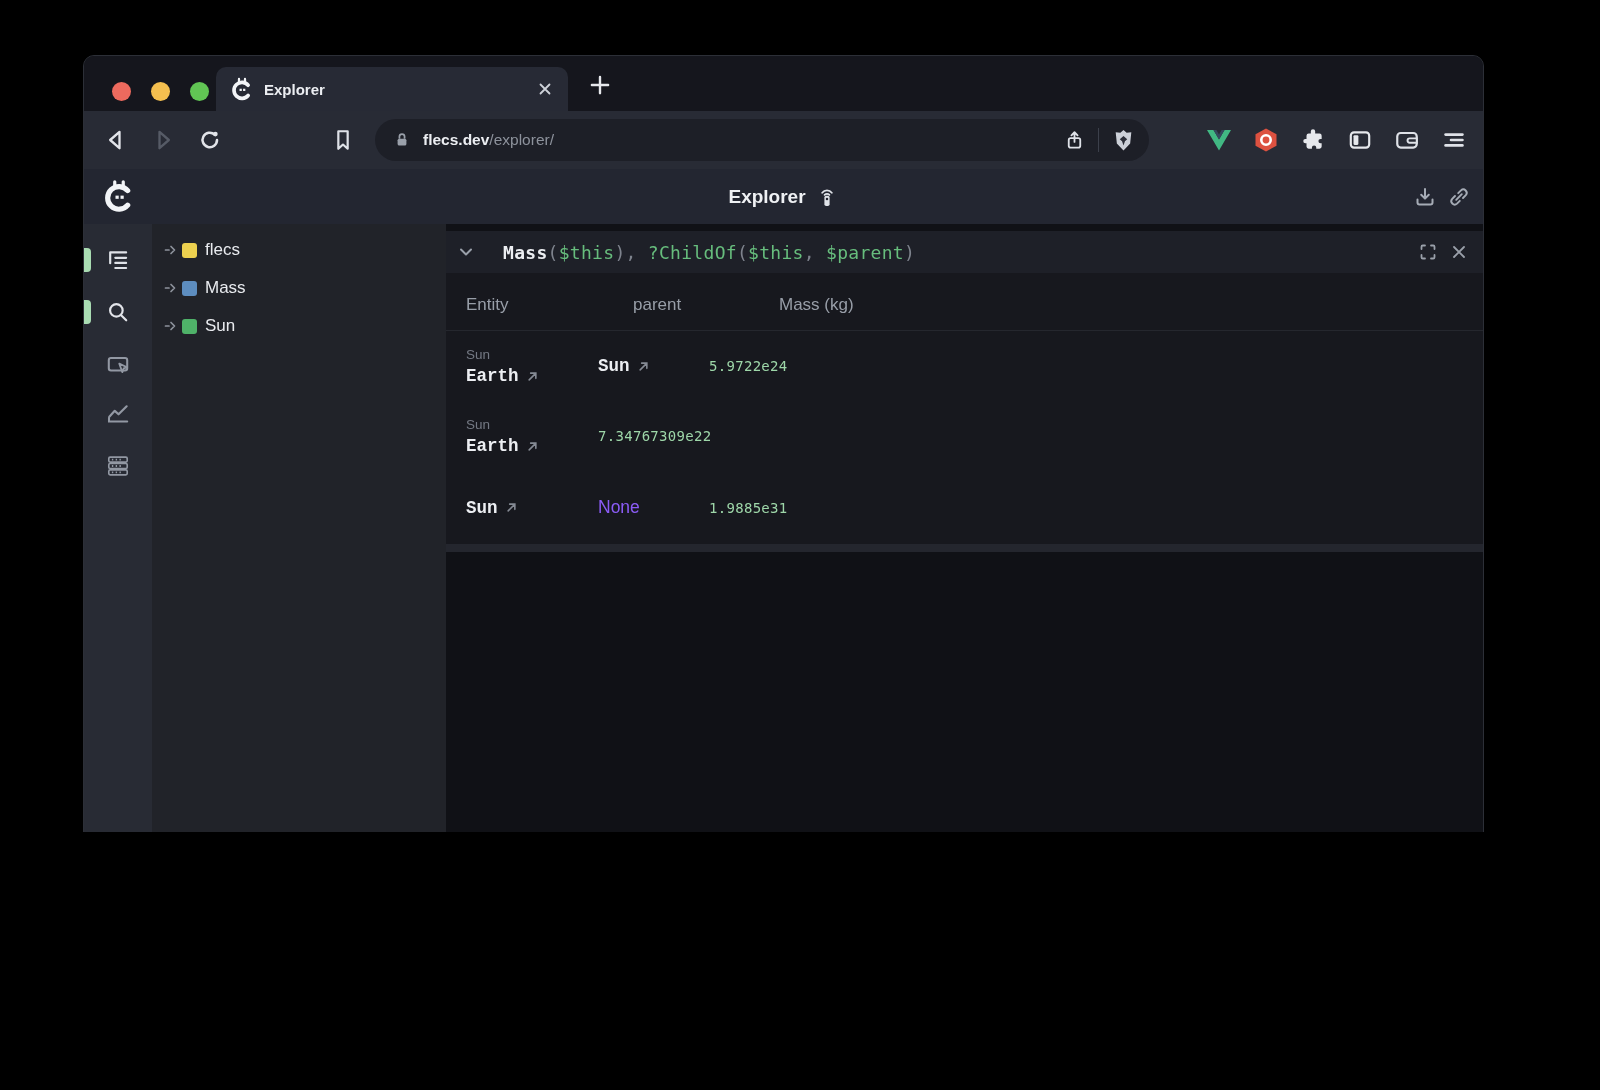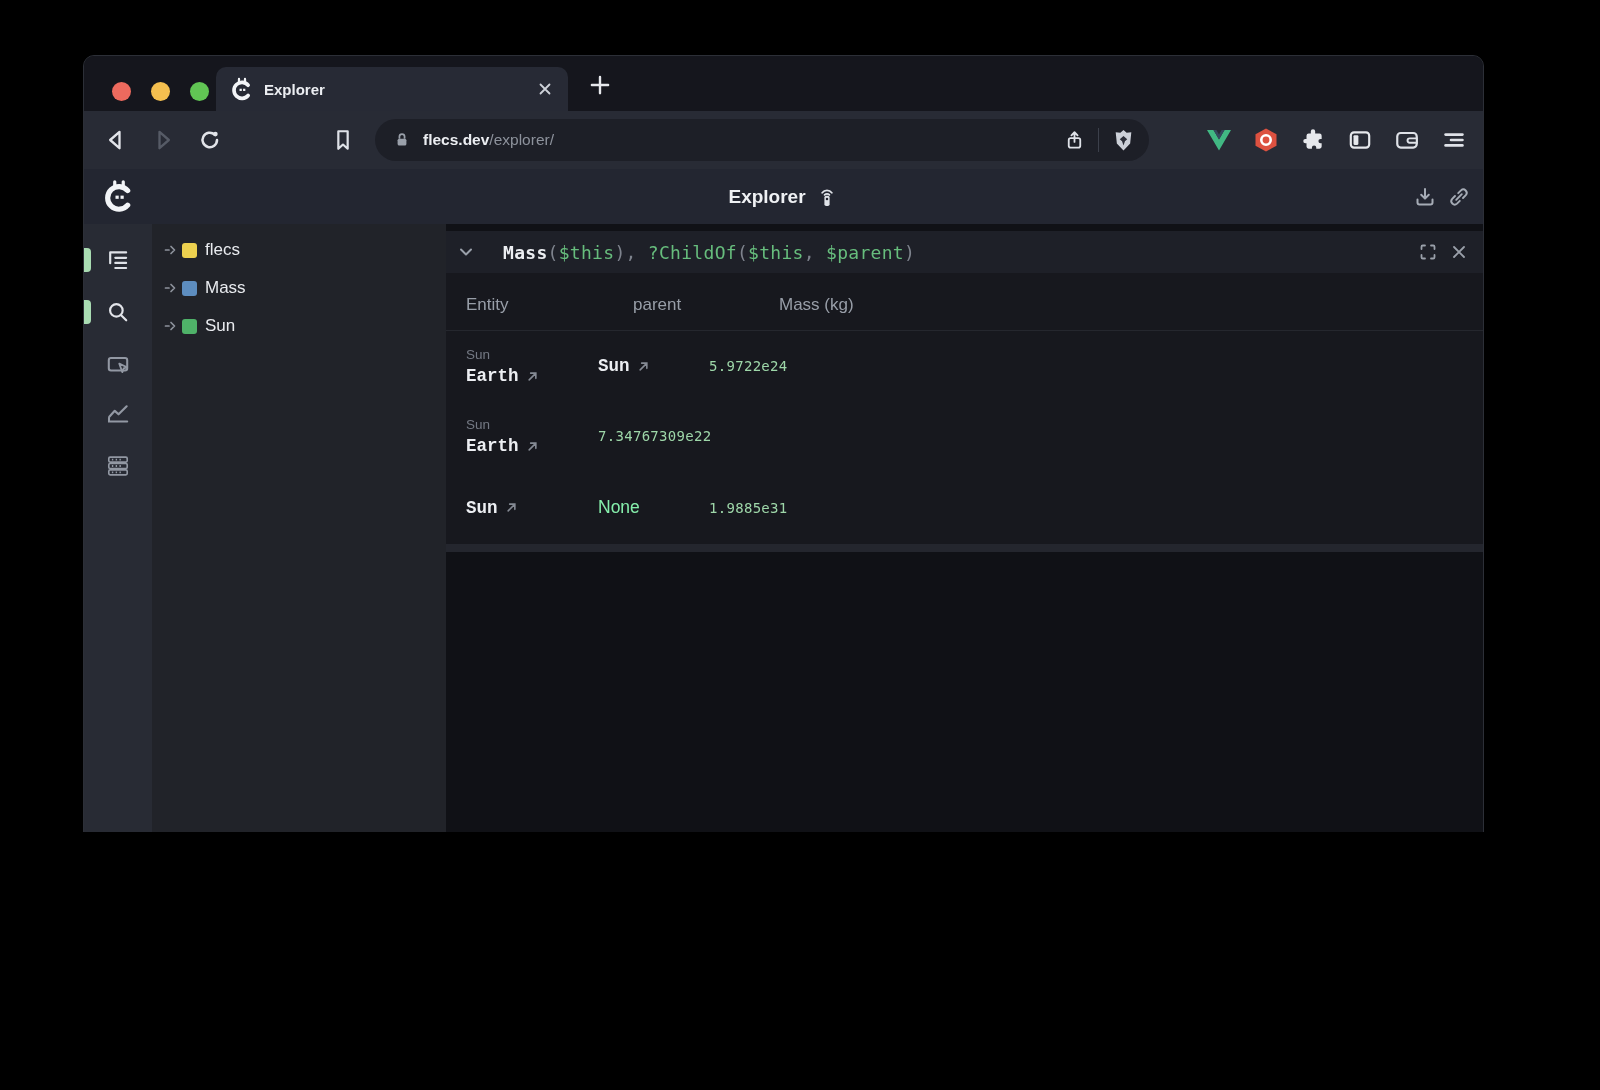--- a/index.html
+++ b/index.html
@@ -70,21 +70,21 @@
   .thead { display:grid; grid-template-columns:132px 111px 1fr; padding:0 0 0 20px; height:58px;
            align-items:center; border-bottom:1px solid #25272e;gap:35px; }
   .thead .th { color:#989ea8; font-size:17px; padding-top:6px; }
   .trow { display:grid; grid-template-columns:132px 111px 1fr; padding-left:20px; }
   .trow.r1 { height:70px; } .trow.r2 { height:70px; } .trow.r3 { height:73px; }
   .cell { display:flex; flex-direction:column; justify-content:center; }
   .epath { color:#747984; font-size:13.5px; line-height:17px; margin-bottom:3px; }
   .nameline { display:flex; align-items:center;font-family:Liberation Mono, monospace; }
   .ename { color:#eceef2; font-size:17.5px; font-weight:700; line-height:20px; }
   .ne { width:13px; height:13px; margin-left:7px; }
-  .none { color:#86efac; font-size:17.5px; font-weight:400; }
+  .none { color:#8b5cf6; font-size:17.5px; font-weight:400; }
   .mass { font-family:"DejaVu Sans Mono", monospace; font-size:14px; color:#9ed7a9; letter-spacing:.3px; }
   .cardfoot { height:8px; background:#24262e; }
 
   svg { display:block; }
 </style>
 </head>
 <body>
 
 <div class="stage">
   <div class="window">

